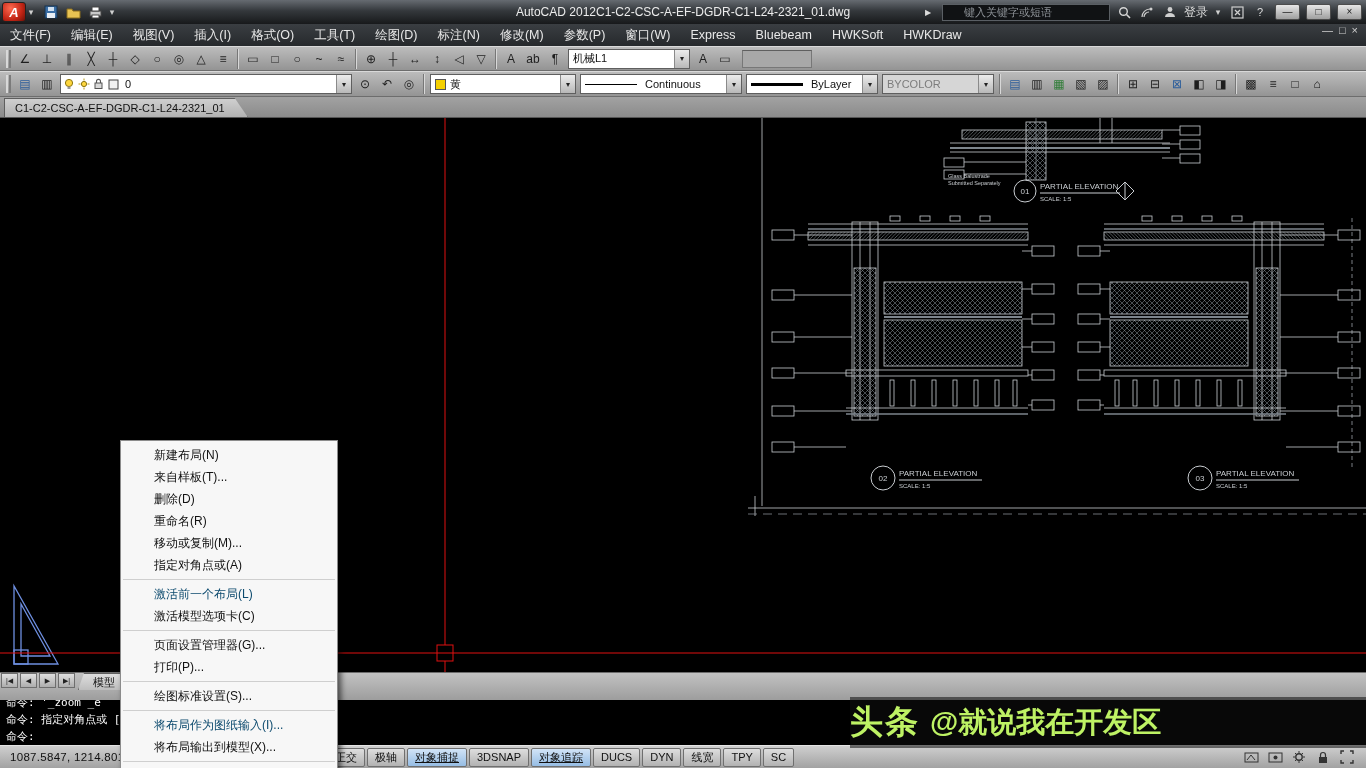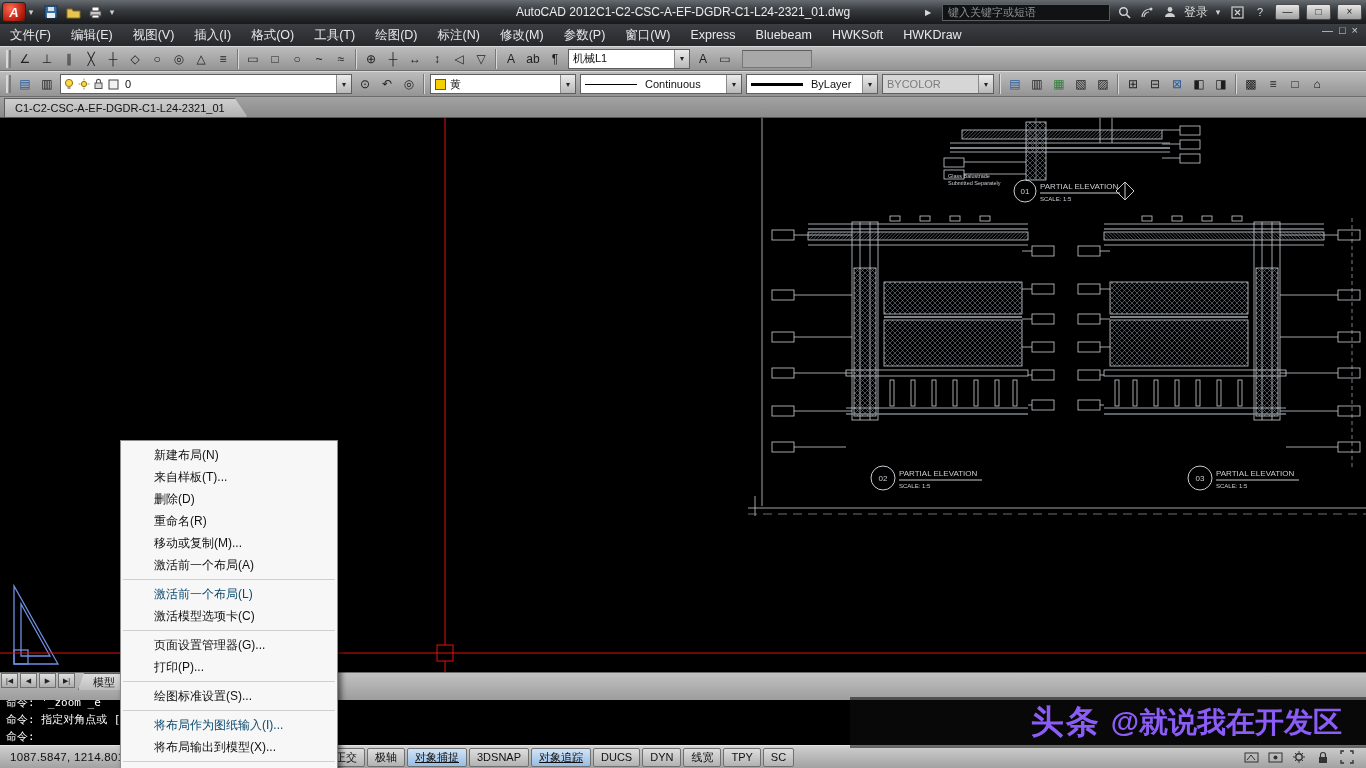--- a/index.html
+++ b/index.html
@@ -9,21 +9,21 @@
 
   
   #titlebar{top:0;height:24px;background:linear-gradient(#666b71,#34383c 45%,#17191b);display:flex;align-items:center;color:#d8d8d8;font-size:12px;z-index:10}
   .logo{width:24px;height:20px;margin-left:2px;border-radius:3px;background:radial-gradient(circle at 35% 30%,#ff6a50,#c22515 60%,#6e0f06);color:#fff;font-weight:bold;font-style:italic;display:flex;align-items:center;justify-content:center;font-size:13px;border:1px solid #222}
   .qat{display:flex;align-items:center;gap:2px;margin-left:5px}
   .qbtn{width:20px;height:18px;display:flex;align-items:center;justify-content:center}
   .tcaret{font-size:9px;color:#cfcfcf;width:10px;text-align:center}
   .titlemid{position:absolute;left:0;right:0;text-align:center;pointer-events:none;font-size:12px;color:#ececec}
   .titlemid .doc{}
   .tright{margin-left:auto;display:flex;align-items:center;gap:5px;padding-right:4px;z-index:2}
-  #searchbox{width:168px;height:17px;background:#101214;border:1px solid #5a5f64;color:#ddd;font-size:11px;padding:0 5px}
+  #searchbox{width:168px;height:17px;background:#101214;border:1px solid #5a5f64;color:#ddd;font-size:11px;padding:0 21px}
   #searchbox::placeholder{color:#8d9297}
   .tico{display:flex;align-items:center;justify-content:center;width:18px;height:18px;font-size:11px;color:#dcdcdc}
   .winbtn{width:25px;height:16px;background:linear-gradient(#e6e6e6,#9f9f9f);border:1px solid #4c4c4c;border-radius:2px;color:#1d1d1d;font-size:10px;line-height:13px;text-align:center;margin-left:1px}
 
   
   #menubar{top:24px;height:22px;background:linear-gradient(#3a3e42,#26292c);display:flex;align-items:flex-start;color:#e8e8e8;font-size:12.5px;z-index:9}
   .mitem{padding:0 10px;line-height:22px;white-space:nowrap}
   .docwin{margin-left:auto;display:flex;gap:6px;padding-right:8px;color:#d0d0d0;font-size:11px}
 
   
@@ -70,21 +70,21 @@
 
   
   #statusbar{top:745px;height:23px;background:linear-gradient(#cfcfcf,#a2a2a2);border-top:1px solid #e4e4e4;display:flex;align-items:center;font-size:11px;color:#111;z-index:6}
   #coords{width:195px;padding-left:10px;font-size:11.5px;letter-spacing:.3px}
   .tog{height:19px;line-height:17px;padding:0 7px;margin:8px 1px;background:linear-gradient(#dedede,#b2b2b2);border:1px solid #6f6f6f;border-radius:2px;white-space:nowrap}
   .tog.on{background:linear-gradient(#d2e4f7,#96bde4);text-decoration:underline}
   .tray{margin-left:auto;display:flex;align-items:center;gap:6px;padding-right:10px}
   .trayico{display:flex;align-items:center;justify-content:center;width:18px;height:18px}
 
   
-  #watermark{position:absolute;left:850px;top:697px;width:516px;height:51px;background:rgba(15,15,15,.55);z-index:50;display:flex;align-items:center;justify-content:flex-end;padding-right:24px;color:#8b5cf6}
+  #watermark{position:absolute;left:850px;top:697px;width:516px;height:51px;background:rgba(15,15,15,.55);z-index:50;display:flex;align-items:center;justify-content:flex-start;padding-right:6px;color:#bef264}
   #watermark .brand{font-size:33px;font-weight:bold;letter-spacing:2px;margin-right:10px}
   #watermark .handle{font-size:29px;font-weight:bold}
 </style>
 </head>
 <body>
 
 <div id="app">
 
   <div id="titlebar" class="row">
     <div class="logo">
@@ -424,21 +424,21 @@
       </g>
     </svg>
 
     
     <div id="ctxmenu">
       <div class="cmi">新建布局(N)</div>
       <div class="cmi">来自样板(T)...</div>
       <div class="cmi">删除(D)</div>
       <div class="cmi">重命名(R)</div>
       <div class="cmi">移动或复制(M)...</div>
-      <div class="cmi">激活前一个布局(A)</div>
+      <div class="cmi">指定对角点或(A)</div>
       <div class="cms"></div>
       <div class="cmi disabled">激活前一个布局(L)</div>
       <div class="cmi">激活模型选项卡(C)</div>
       <div class="cms"></div>
       <div class="cmi">页面设置管理器(G)...</div>
       <div class="cmi">打印(P)...</div>
       <div class="cms"></div>
       <div class="cmi">绘图标准设置(S)...</div>
       <div class="cms"></div>
       <div class="cmi disabled">将布局作为图纸输入(I)...</div>

